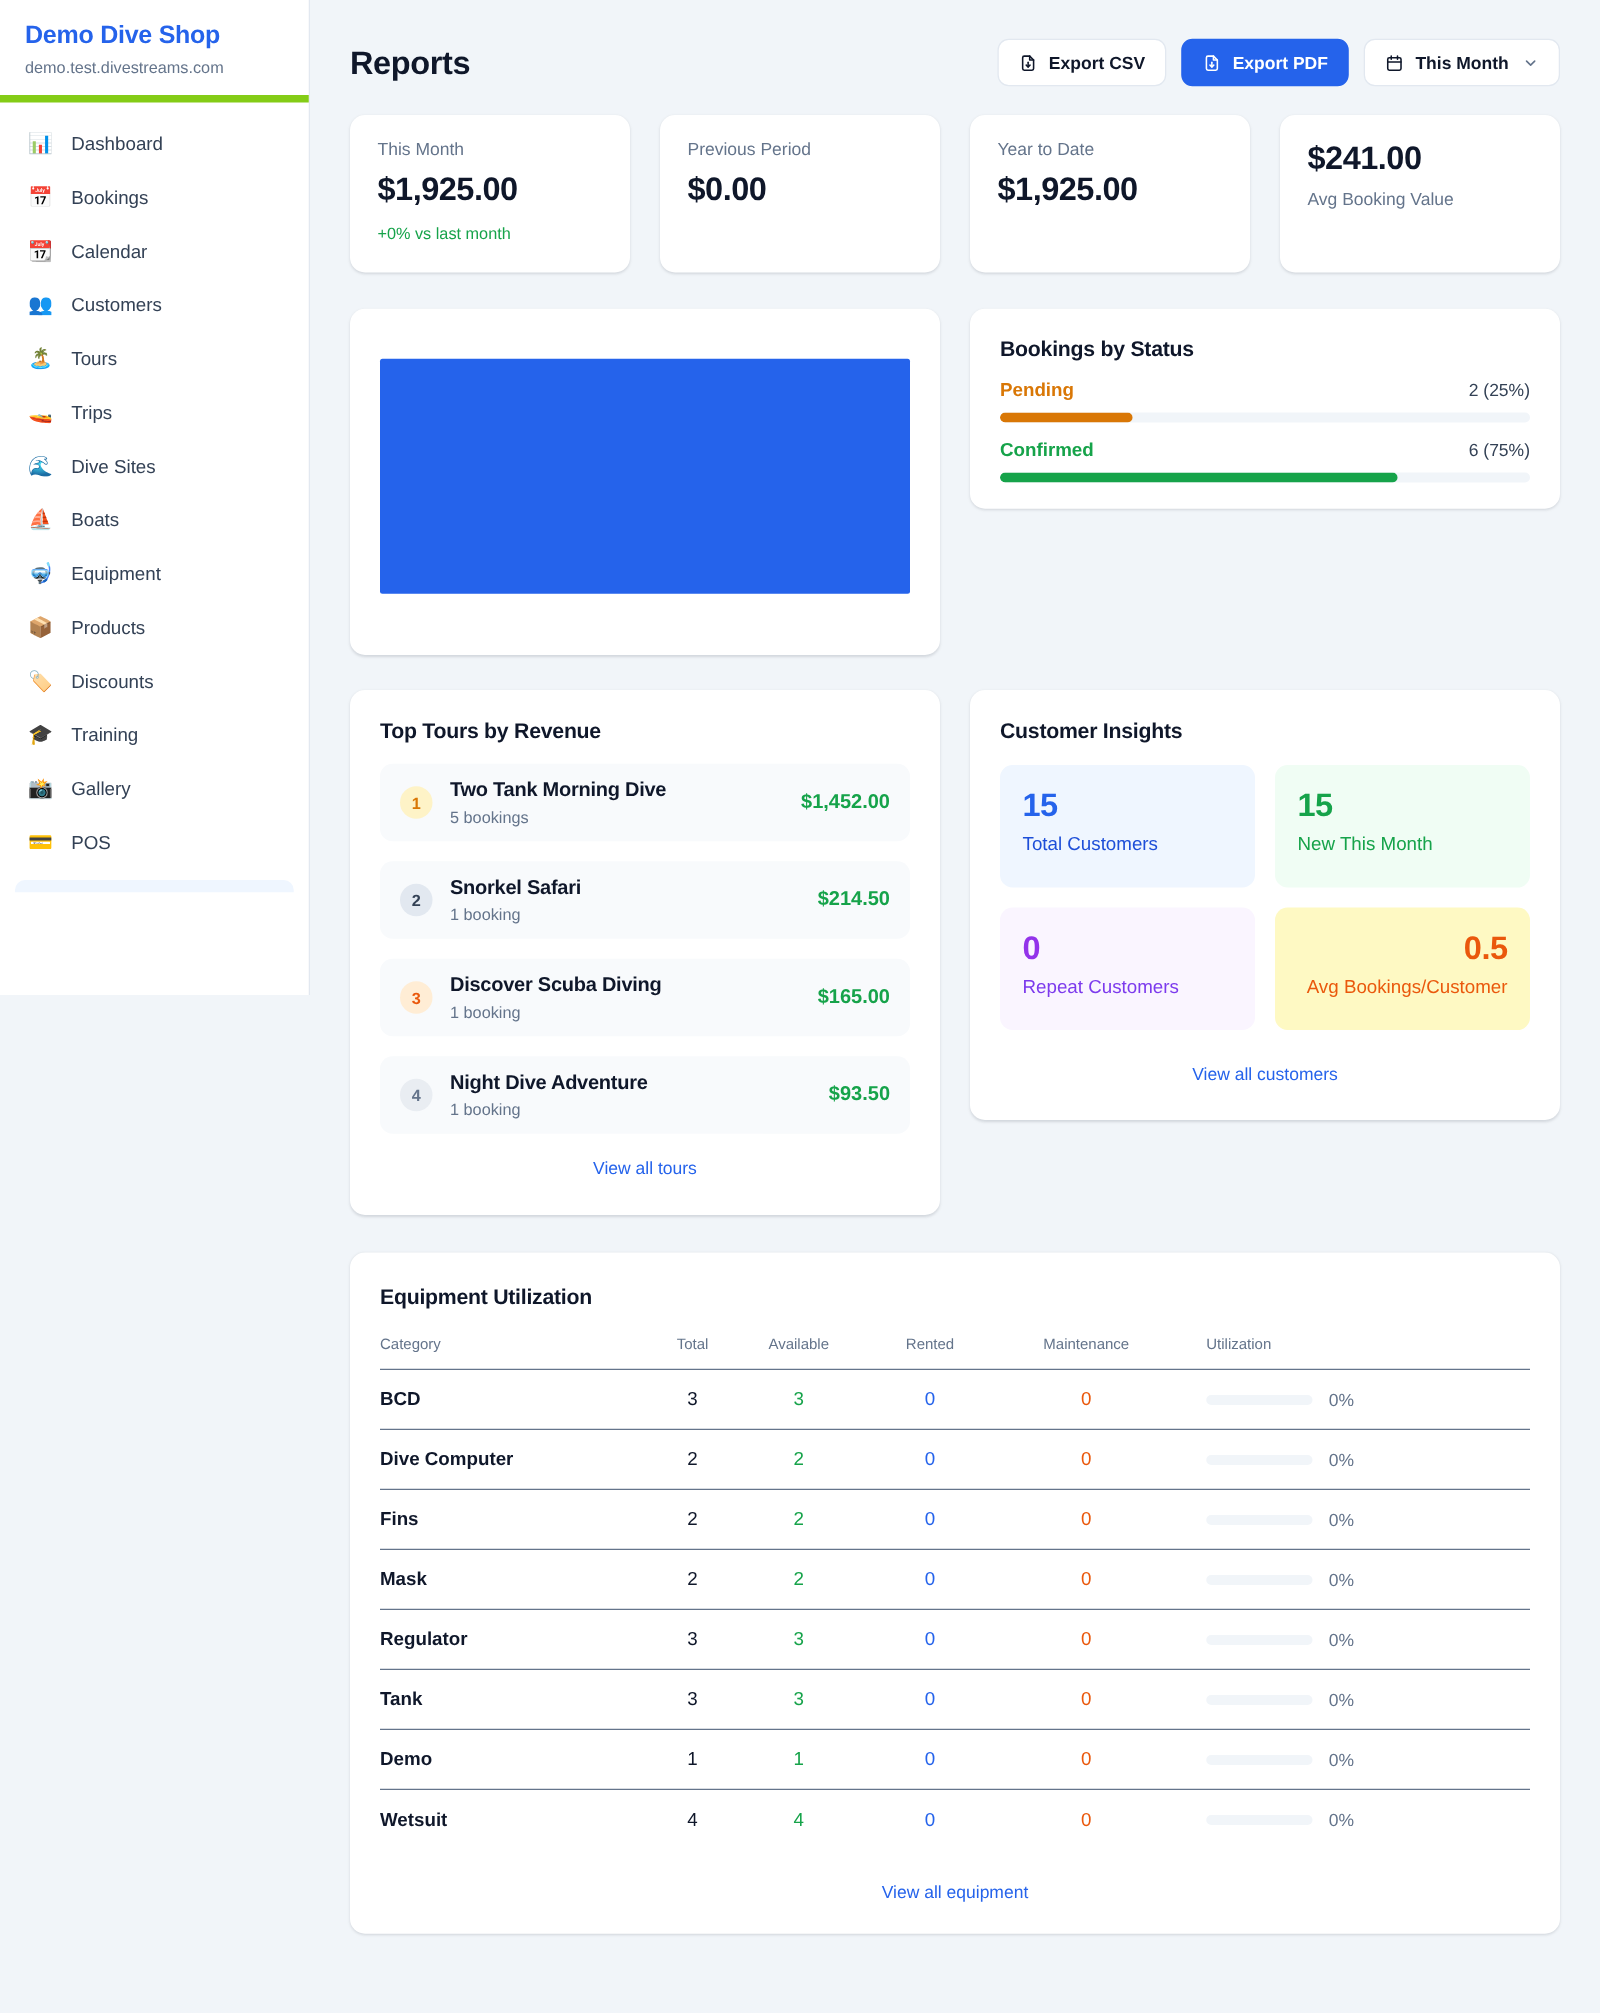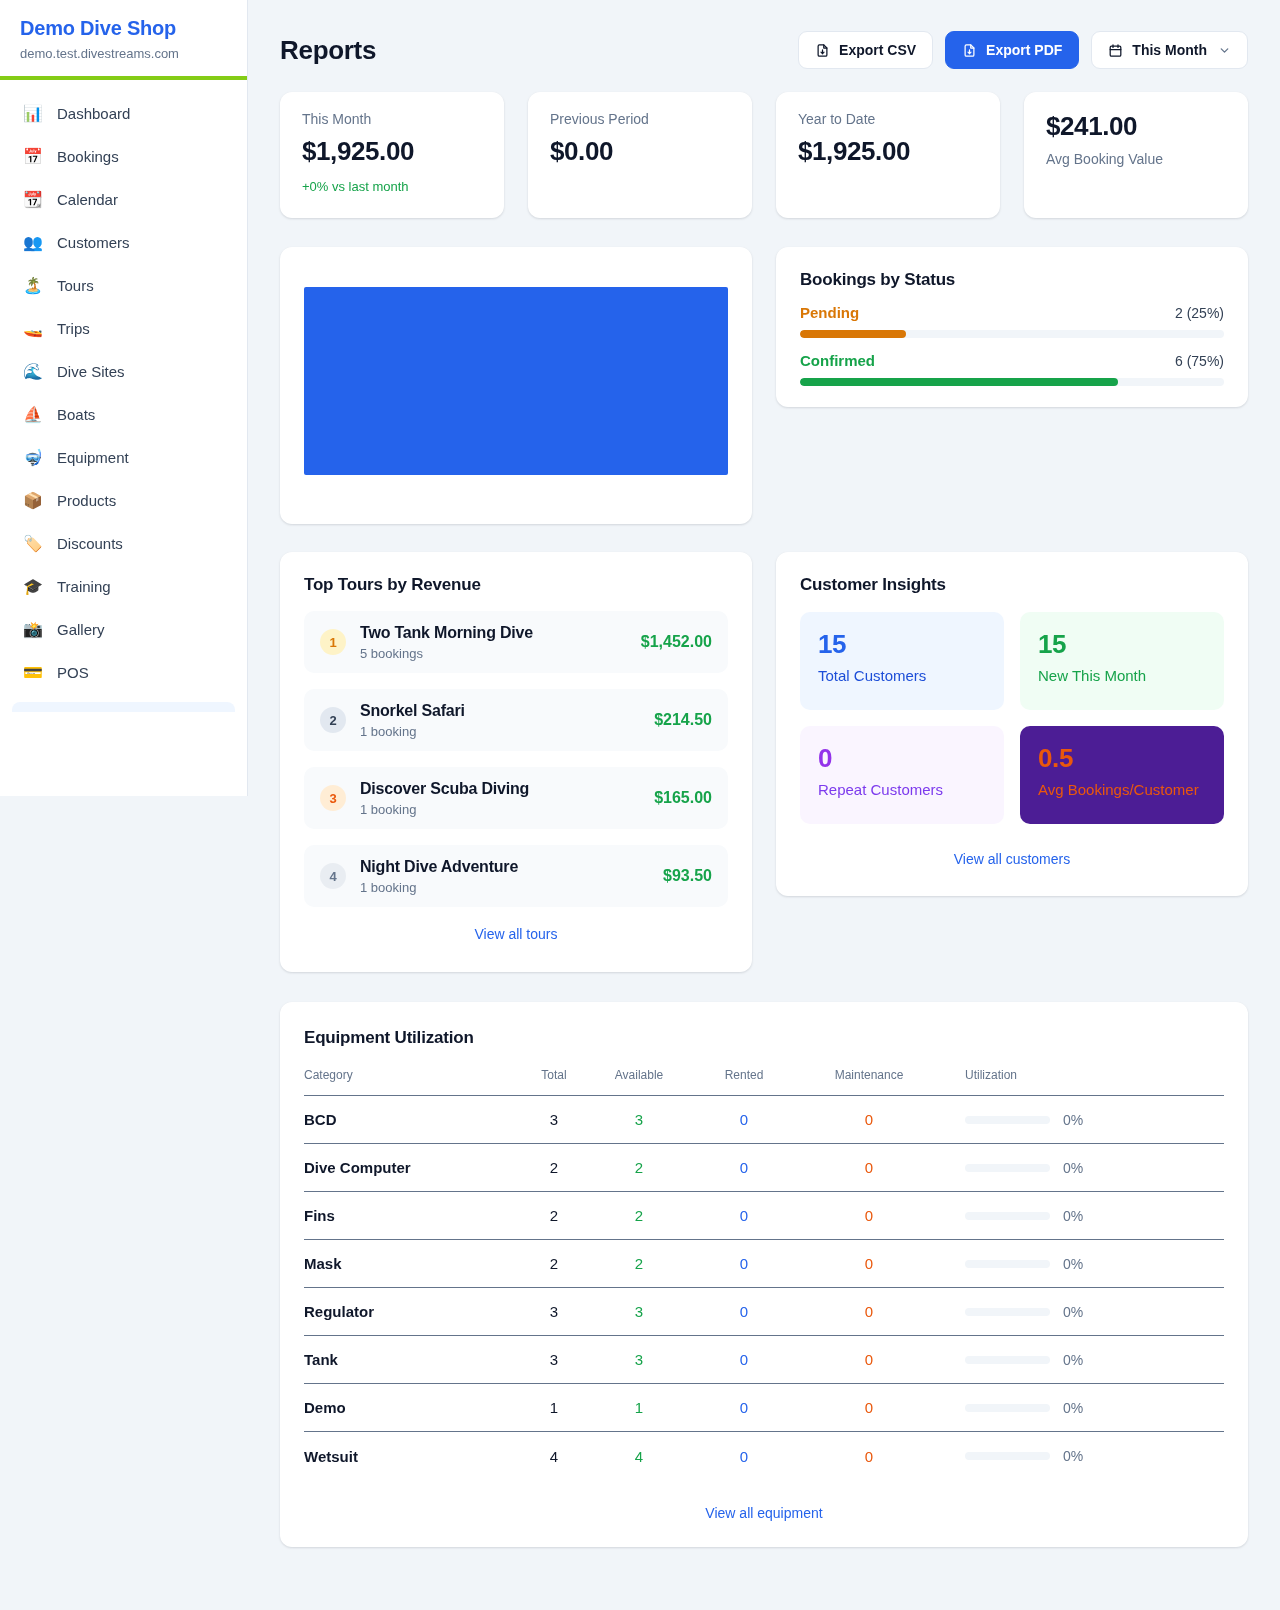--- a/index.html
+++ b/index.html
@@ -9,21 +9,21 @@
     font-family:"Liberation Sans", sans-serif;
     color:#0f172a;
     position:relative;
     overflow:hidden;
   }
   
   .sidebar {
     position:absolute; left:0; top:0; width:248px; height:796px;
     background:#fff; border-right:1px solid #e2e8f0;
   }
-  .brand { padding:17px 20px 15px; border-bottom:4px solid #84cc16; }
+  .brand { padding:17px 20px 15px; border-bottom:6px solid #84cc16; }
   .brand-name { font-size:20px; font-weight:bold; color:#2563eb; letter-spacing:-0.2px; }
   .brand-domain { font-size:13px; color:#64748b; margin-top:6px; }
   .nav { padding:12px 12px 0; height:632px; overflow:hidden; position:relative; }
   .nav-item {
     display:flex; align-items:center; gap:13px;
     padding:10px 10px; border-radius:8px;
     font-size:15px; color:#334155; cursor:pointer; height:43px;
   }
   .nav-icon { width:22px; font-size:16px; line-height:1; text-align:center; flex:none; }
   .nav-active-peek {
@@ -114,21 +114,21 @@
   .view-link { display:block; text-align:center; font-size:14px; color:#2563eb; margin-top:19px; cursor:pointer; text-decoration:none; }
 
   .insights-card { padding:23px 24px; height:344px; }
   .tiles { display:grid; grid-template-columns:1fr 1fr; gap:16px; margin-top:17px; }
   .tile { border-radius:10px; padding:17px 18px; height:98px; }
   .tile-value { font-size:26px; font-weight:bold; letter-spacing:-0.4px; }
   .tile-label { font-size:15px; margin-top:7px; }
   .tile-blue   { background:#eff6ff; } .tile-blue .tile-value{color:#2563eb;}   .tile-blue .tile-label{color:#1d4ed8;}
   .tile-green  { background:#f0fdf4; } .tile-green .tile-value{color:#16a34a;}  .tile-green .tile-label{color:#16a34a;}
   .tile-purple { background:#faf5ff; } .tile-purple .tile-value{color:#9333ea;} .tile-purple .tile-label{color:#7c3aed;}
-  .tile-orange { background:#4c1d95; } .tile-orange .tile-value{color:#ea580c;} .tile-orange .tile-label{color:#ea580c;}
+  .tile-orange { background:#fef9c3;text-align:right; } .tile-orange .tile-value{color:#ea580c;} .tile-orange .tile-label{color:#ea580c;}
   .insights-card .view-link { margin-top:27px; }
 
   
   .equipment-card { margin-top:30px; padding:26px 24px 26px; }
   .eq-table { margin-top:20px; }
   .eq-row { display:flex; align-items:center; }
   .eq-head { padding-bottom:13px; border-bottom:1px solid #64748b; }
   .eq-head .cell { font-size:12px; color:#64748b; font-weight:normal; }
   .eq-body-row { height:48px; border-bottom:1px solid #64748b; }
   .eq-body-row:last-child { border-bottom:none; }

